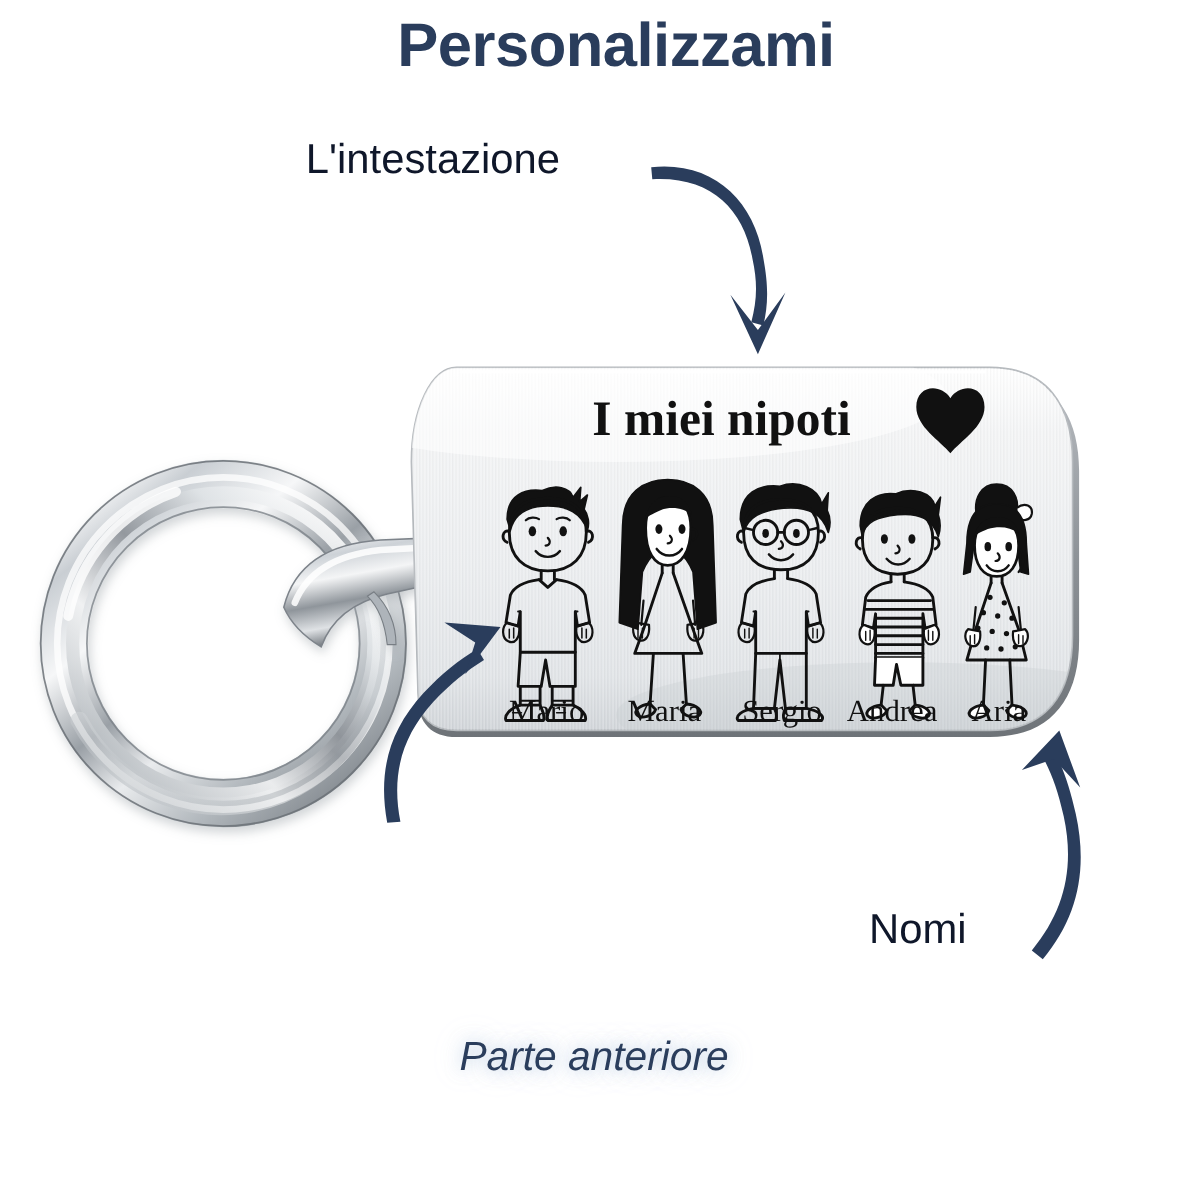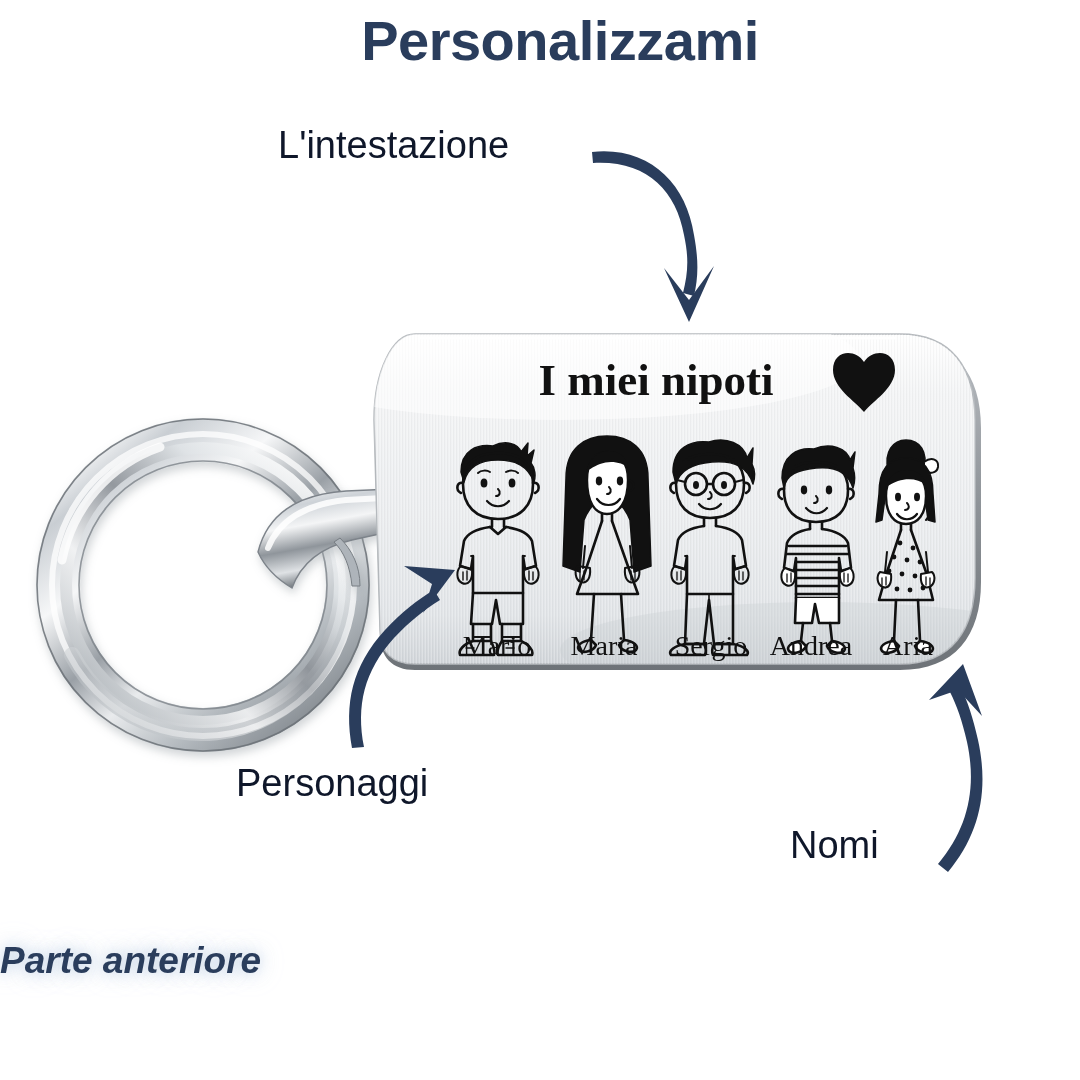--- a/index.html
+++ b/index.html
@@ -35,24 +35,24 @@
     font-weight:400;
     white-space:nowrap;
   }
   #label-intestazione{ left:278px; top:124px; }
   #label-personaggi { left:236px; top:762px; font-weight:500;}
   #label-nomi       { left:790px; top:824px; font-weight:400;}
 
   .footer-note{
     position:absolute;
     left:0; top:940px; width:1080px;
-    text-align:left;
+    text-align:center;
     font-family:"Liberation Sans", sans-serif;
     font-style:italic;
-    font-weight:700;
+    font-weight:400;
     font-size:37px;
     color:#2a3d5c;
     text-shadow:0 0 14px rgba(160,185,215,.55), 0 0 26px rgba(170,195,225,.40);
     white-space:nowrap;
   }
 
   
   .svglayer{position:absolute;left:0;top:0;width:1080px;height:1080px;pointer-events:none;}
 </style>
 </head>
@@ -462,19 +462,18 @@
                  L 960 686
                  C 968 702 973 718 978 740
                  C 989 790 980 834 948 872 Z"></path>
         <path d="M 929 700 L 963 664 L 982 716 L 958 690 Z"></path>
       </g>
     </g>
   </svg>
 
   <div class="callout" id="label-intestazione">L'intestazione</div>
 
-  <div class="callout" id="label-personaggi">Personaggi</div>
 
   <div class="callout" id="label-nomi">Nomi</div>
 
   <div class="footer-note">Parte anteriore</div>
 
 </div>
 
 </body></html>

